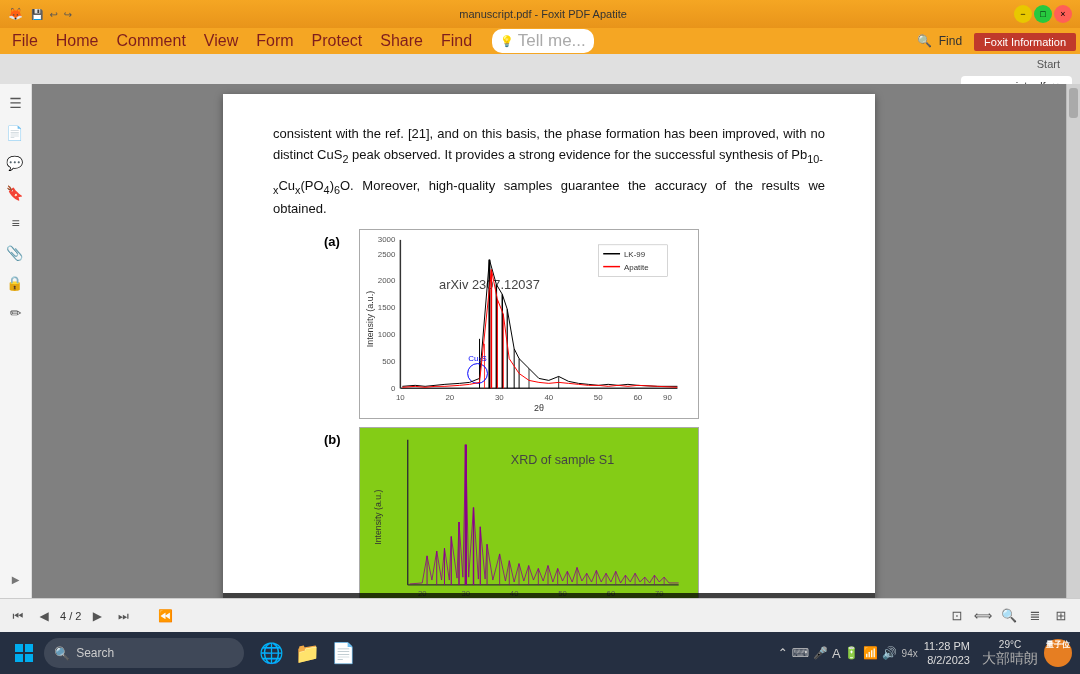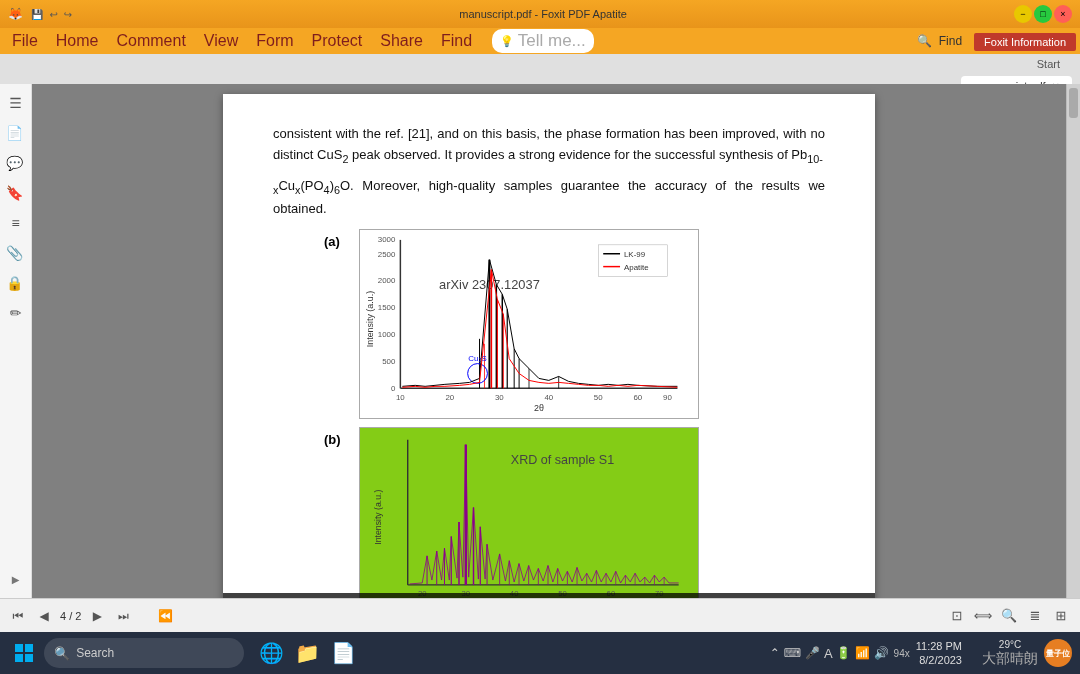--- a/index.html
+++ b/index.html
@@ -300,21 +300,21 @@
       font-size: 11px;
       color: #ddd;
     }
     .tray-icons { display: flex; gap: 4px; align-items: center; }
     .tray-icon { font-size: 12px; color: #ccc; cursor: pointer; }
     .time-date { text-align: right; line-height: 1.3; font-size: 11px; color: #ddd; }
     .tray-avatar {
       width: 28px; height: 28px;
       background: #e67e22;
       border-radius: 50%;
-      display: flex; align-items: center; justify-content: center;
+      display: flex; align-items: flex-start; justify-content: center;
       font-size: 11px; color: white; font-weight: bold;
     }
 
     
     .chart-svg { width: 100%; height: 100%; }
 
     
     .xrd-chart-a { background: white; }
     .xrd-chart-b { background: #84cc16; padding-left: 9px; }
   </style>
@@ -569,21 +569,21 @@
       <span class="tray-icon" style="font-size:13px;">A</span>
       <span class="tray-icon">🔋</span>
       <span class="tray-icon">📶</span>
       <span class="tray-icon">🔊</span>
       <span style="font-size:10px; color:#bbb;">94x</span>
     </div>
     <div class="time-date">
       <div>11:28 PM</div>
       <div>8/2/2023</div>
     </div>
-    <div style="display:flex; flex-direction:column; align-items:center; margin-left:14px;">
+    <div style="display:flex; flex-direction:column; align-items:center; margin-left:6px;">
       <span style="font-size:10px; color:#ddd;">29°C</span>
       <span style="font-size:14px; color:#aaa;">大部晴朗</span>
     </div>
     <div class="tray-avatar">
       <span style="font-size:8px;">量子位</span>
     </div>
   </div>
 </div>
 
 </body></html>

